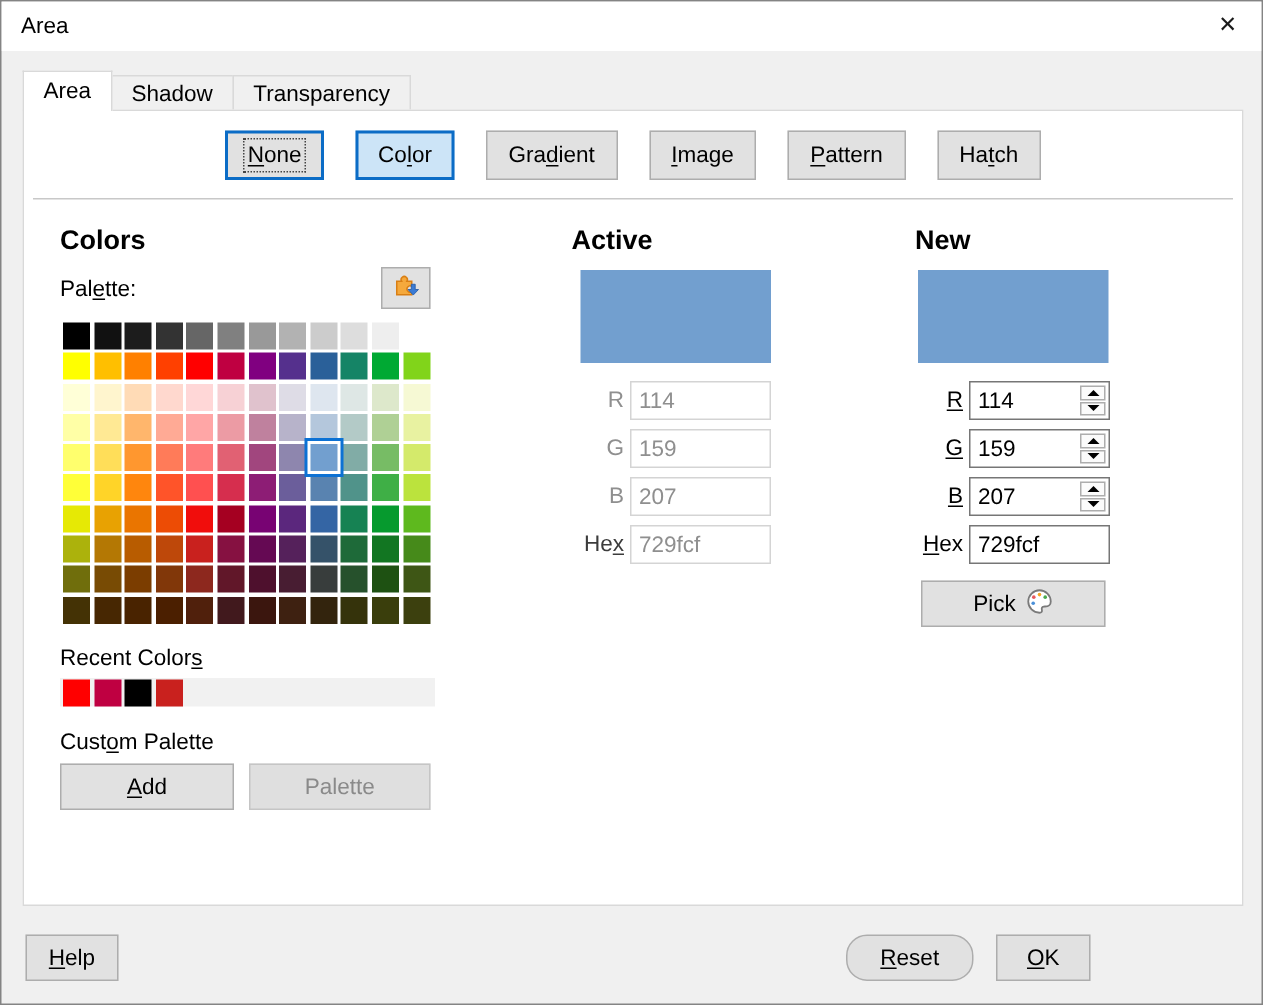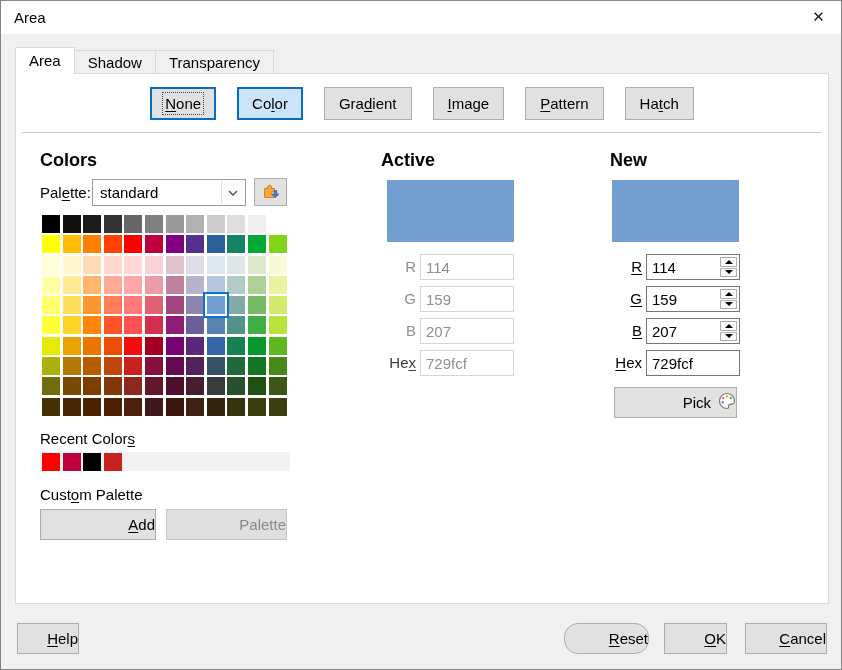--- a/index.html
+++ b/index.html
@@ -60,21 +60,21 @@
 
   .txt-label { position:absolute; }
 
   
   .recent-strip { position:absolute; left:24px; top:378px; width:250px; height:19px;
                   background:#f1f1f1; display:flex; align-items:center; gap:2.6px; padding-left:2px; }
   .recent-strip .swatch { width:18px; height:18px; }
 
   
   .btn { background:#e1e1e1; border:1px solid #adadad; font-size:15px;
-         display:flex; align-items:center; justify-content:flex-end; position:absolute; }
+         display:flex; align-items:center; justify-content:center; position:absolute; }
   .btn.disabled { background:#dfdfdf; border-color:#c5c5c5; color:#8a8a8a; }
 
   
   .preview { position:absolute; width:127px; height:62px; }
   .fldrow-label { position:absolute; width:40px; text-align:right; line-height:26px; }
   .fld { position:absolute; height:26px; border:1px solid #767676; background:#fff;
          font-family:"Liberation Sans", sans-serif; font-size:15px; padding:0 5px; width:94px; }
   .fld.disabled { border-color:#d4d4d4; color:#8f8f8f; }
   .gray { color:#8f8f8f; }
 
@@ -126,28 +126,20 @@
         <div class="fill-btn">
           <span class="lbl">Ha<u>t</u>ch</span>
         </div>
       </div>
 
     <div class="separator"></div>
 
     <div class="heading" style="left:24px; top:76px;">Colors</div>
 
     <div class="pal-label">Pal<u>e</u>tte:</div>
-    <div class="pal-select">
-      <span class="val">standard</span>
-      <span class="dd">
-        <svg width="10" height="6" viewBox="0 0 10 6">
-            <polyline points="1,1 5,5 9,1" fill="none" stroke="#505050" stroke-width="1.4"></polyline>
-          </svg>
-      </span>
-    </div>
     <div class="ext-btn">
       <span>
         <svg width="19" height="18" viewBox="0 0 19 18">
           <path d="M3.5 6.5h3.2a2.1 2.1 0 1 1 3.6 0h3.2v3.4a2.1 2.1 0 1 0 0 3.6v2.0H3.5z" fill="#f5a93c" stroke="#d97f14" stroke-width="1"></path>
           <path d="M13.2 8.5v3.5h-2.2l3.5 3.7 3.5-3.7h-2.2V8.5z" fill="#3a7bd5" stroke="#2a5fa8" stroke-width="0.6"></path>
         </svg>
       </span>
     </div>
 
     <div class="grid">
@@ -366,17 +358,14 @@
 
   <div class="btn" style="left:16px; top:622px; width:62px; height:31px;">
       <span><u>H</u>elp</span>
     </div>
   <div class="btn" style="left:563px; top:622px; width:85px; height:31px;border-radius:14px;">
       <span><u>R</u>eset</span>
     </div>
   <div class="btn" style="left:663px; top:622px; width:63px; height:31px;">
       <span><u>O</u>K</span>
     </div>
-  <div class="btn" style="left:744px; top:622px; width:82px; height:31px;">
-      <span><u>C</u>ancel</span>
-    </div>
 
 </div>
 
 </body></html>

